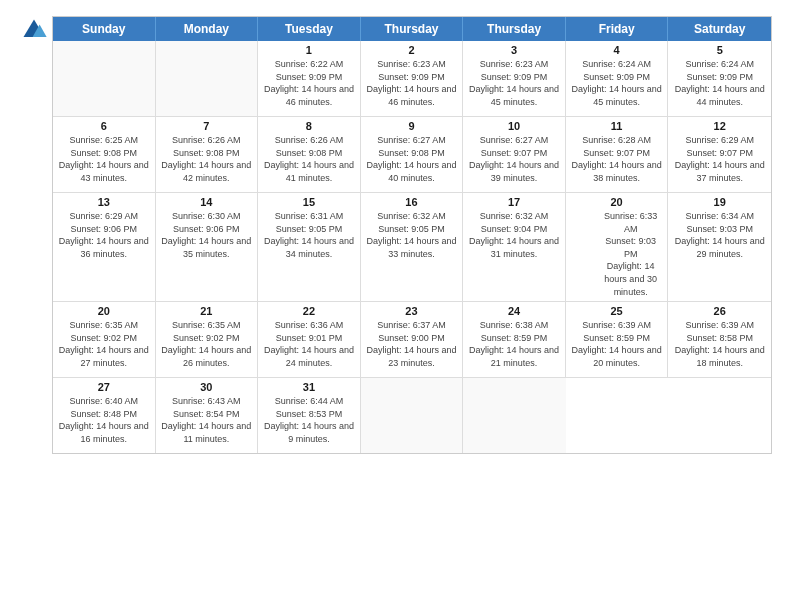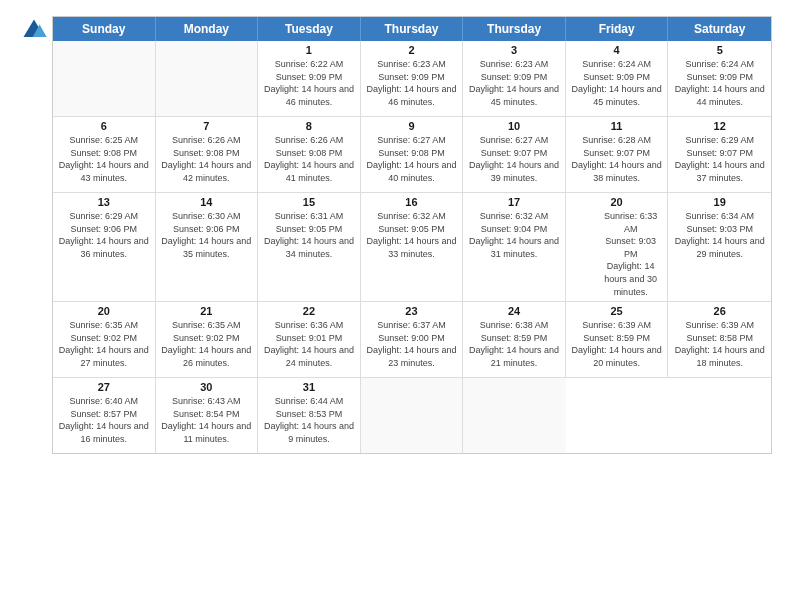--- a/index.html
+++ b/index.html
@@ -295,21 +295,21 @@
             <span class="day-num">26</span>
             <div class="info" style="white-space: pre-line;">Sunrise: 6:39 AM
 Sunset: 8:58 PM
 Daylight: 14 hours and 18 minutes.</div>
           </div>
         </div>
         <div class="cal-row">
           <div class="cal-cell">
             <span class="day-num">27</span>
             <div class="info" style="white-space: pre-line;">Sunrise: 6:40 AM
-Sunset: 8:57 PM
+Sunset: 8:48 PM
 Daylight: 14 hours and 16 minutes.</div>
           </div>
           <div class="cal-cell">
             <span class="day-num">30</span>
             <div class="info" style="white-space: pre-line;">Sunrise: 6:43 AM
 Sunset: 8:54 PM
 Daylight: 14 hours and 11 minutes.</div>
           </div>
           <div class="cal-cell">
             <span class="day-num">31</span>

